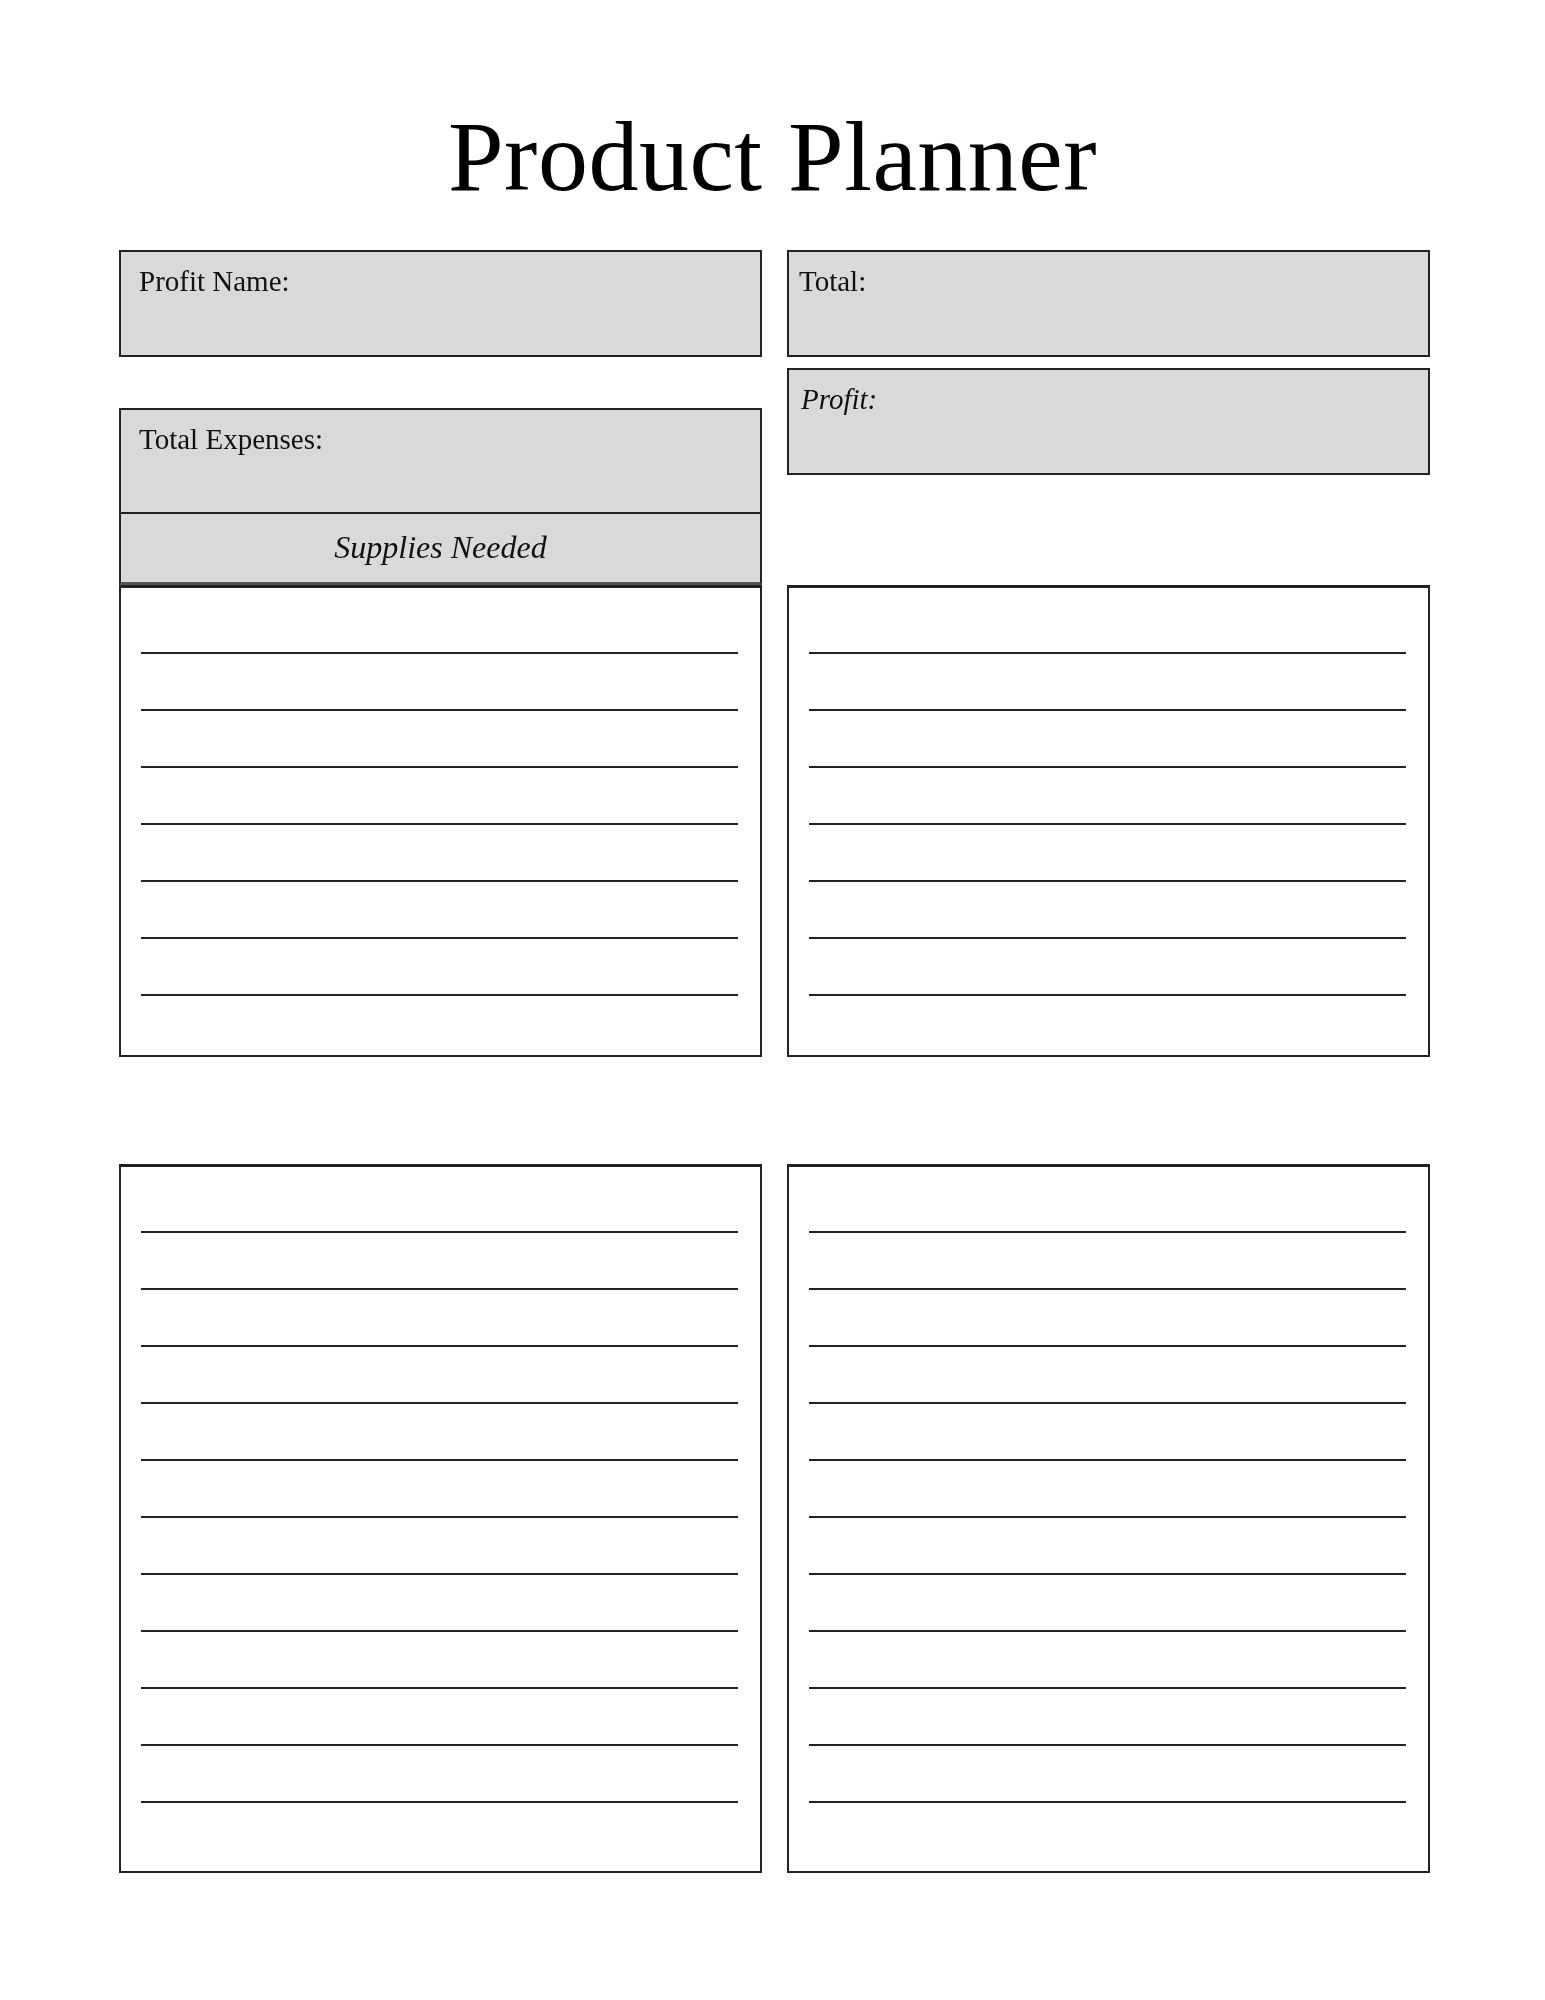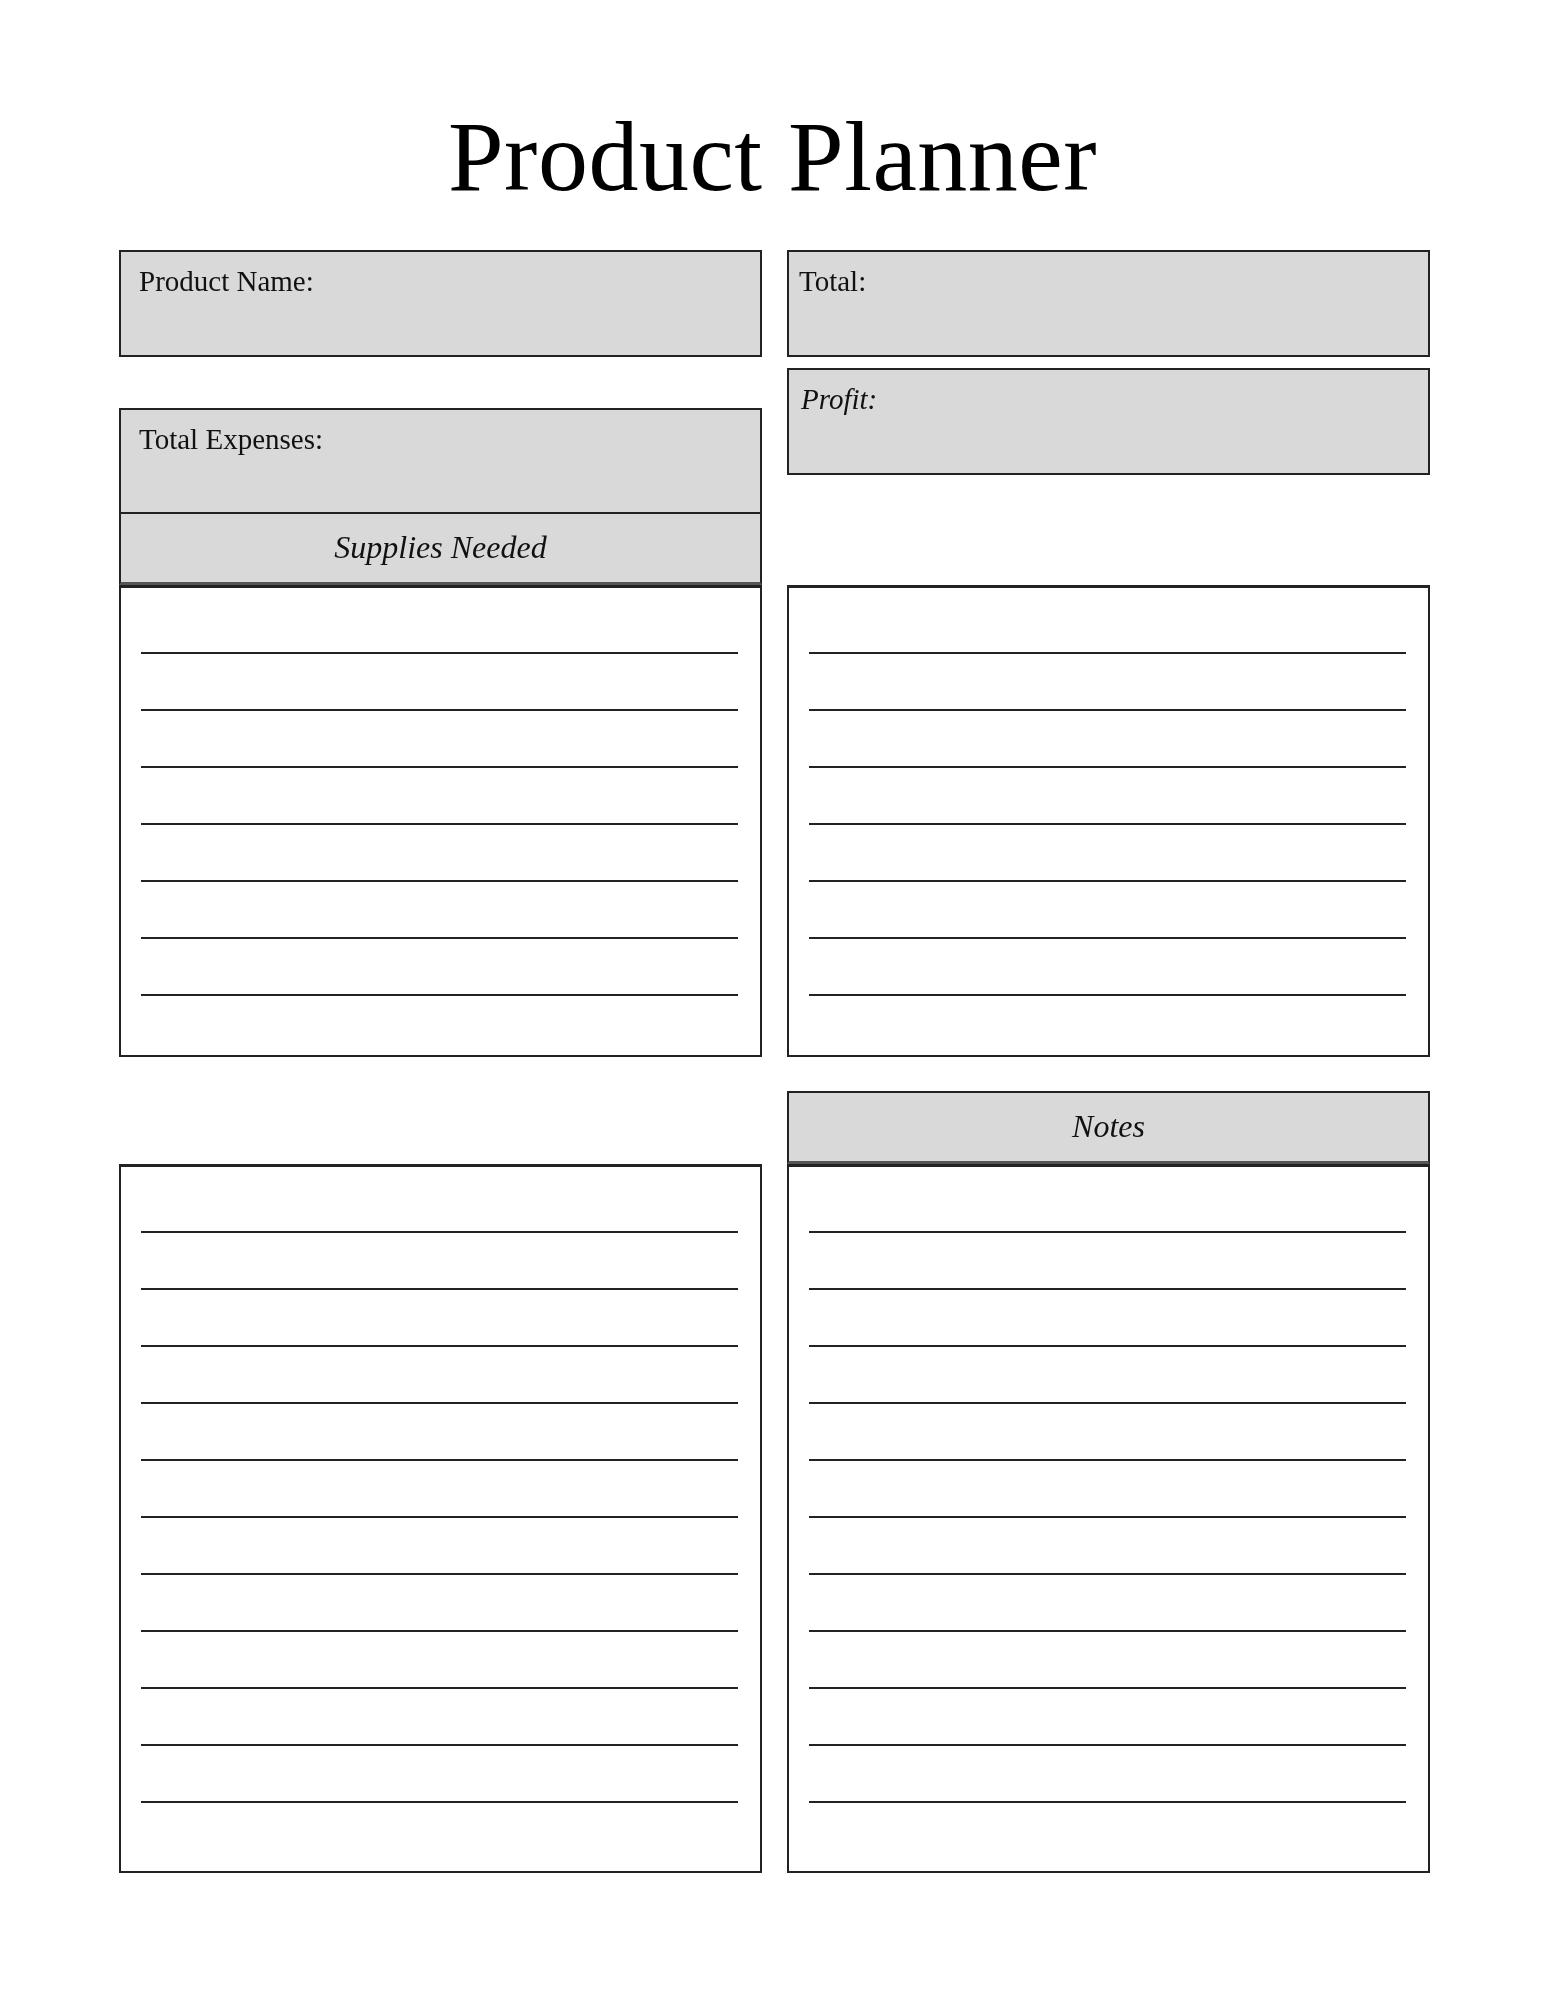--- a/index.html
+++ b/index.html
@@ -22,21 +22,21 @@
   .rule { position: absolute; left: 20px; right: 22px; height: 0; border-top: 2px solid #222; }
   .rule-input { position: absolute; left: 20px; right: 22px; height: 40px; background: transparent;
                 border: none; outline: none; font-family: "Liberation Serif", serif; font-size: 24px; }
 </style>
 </head>
 <body>
 
 <div class="title">Product Planner</div>
 
 <div class="field" style="left:119px; top:250px;">
-  <span class="label">Product Name:</span>
+  <span class="label">Profit Name:</span>
 </div>
 <div class="field" style="left:787px; top:250px;">
   <span class="label" style="left:10px;">Total:</span>
 </div>
 <div class="field" style="left:119px; top:372px;margin-top:36px;">
   <span class="label">Total Expenses:</span>
 </div>
 <div class="field" style="left:787px; top:368px;font-style:italic;">
   <span class="label" style="left:12px;">Profit:</span>
 </div>
@@ -101,21 +101,20 @@
       <input class="rule-input" style="top: 480px;">
       <div class="rule" style="top: 520px;"></div>
       <input class="rule-input" style="top: 537px;">
       <div class="rule" style="top: 577px;"></div>
       <input class="rule-input" style="top: 594px;">
       <div class="rule" style="top: 634px;"></div>
     </div>
 </div>
 
 <div class="section" style="left:787px; top:1091px; height:782px;">
-  <div class="head">Notes</div>
   <div class="body" style="height:709px;">
       <input class="rule-input" style="top: 24px;">
       <div class="rule" style="top: 64px;"></div>
       <input class="rule-input" style="top: 81px;">
       <div class="rule" style="top: 121px;"></div>
       <input class="rule-input" style="top: 138px;">
       <div class="rule" style="top: 178px;"></div>
       <input class="rule-input" style="top: 195px;">
       <div class="rule" style="top: 235px;"></div>
       <input class="rule-input" style="top: 252px;">

